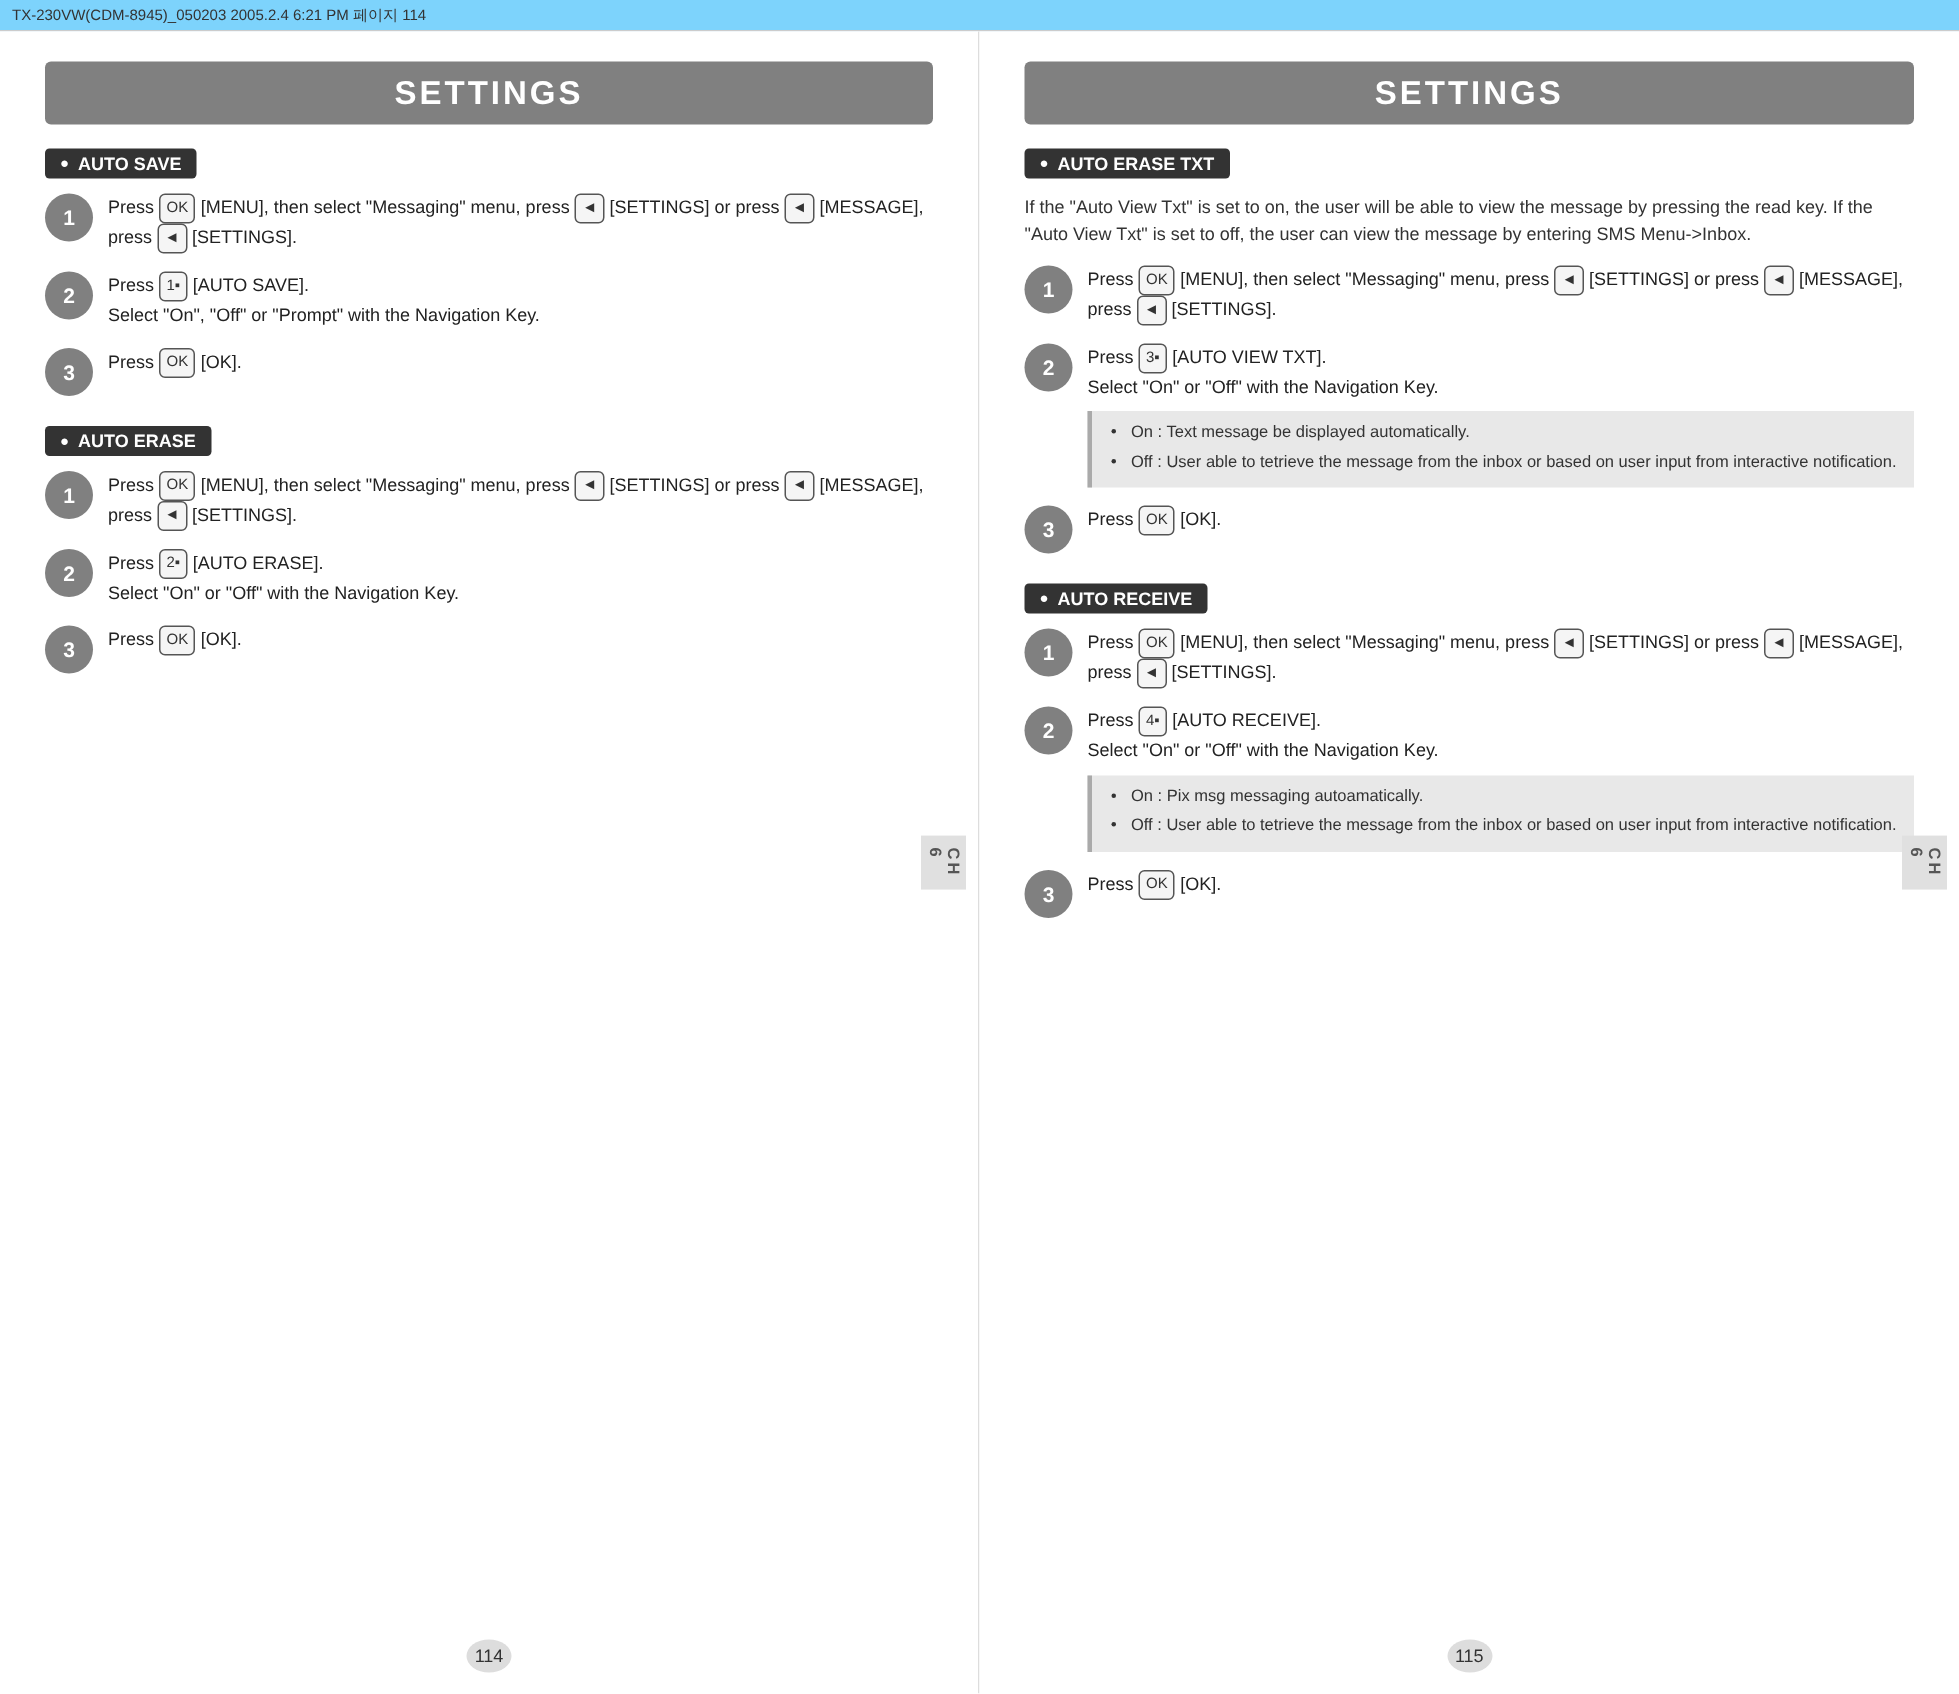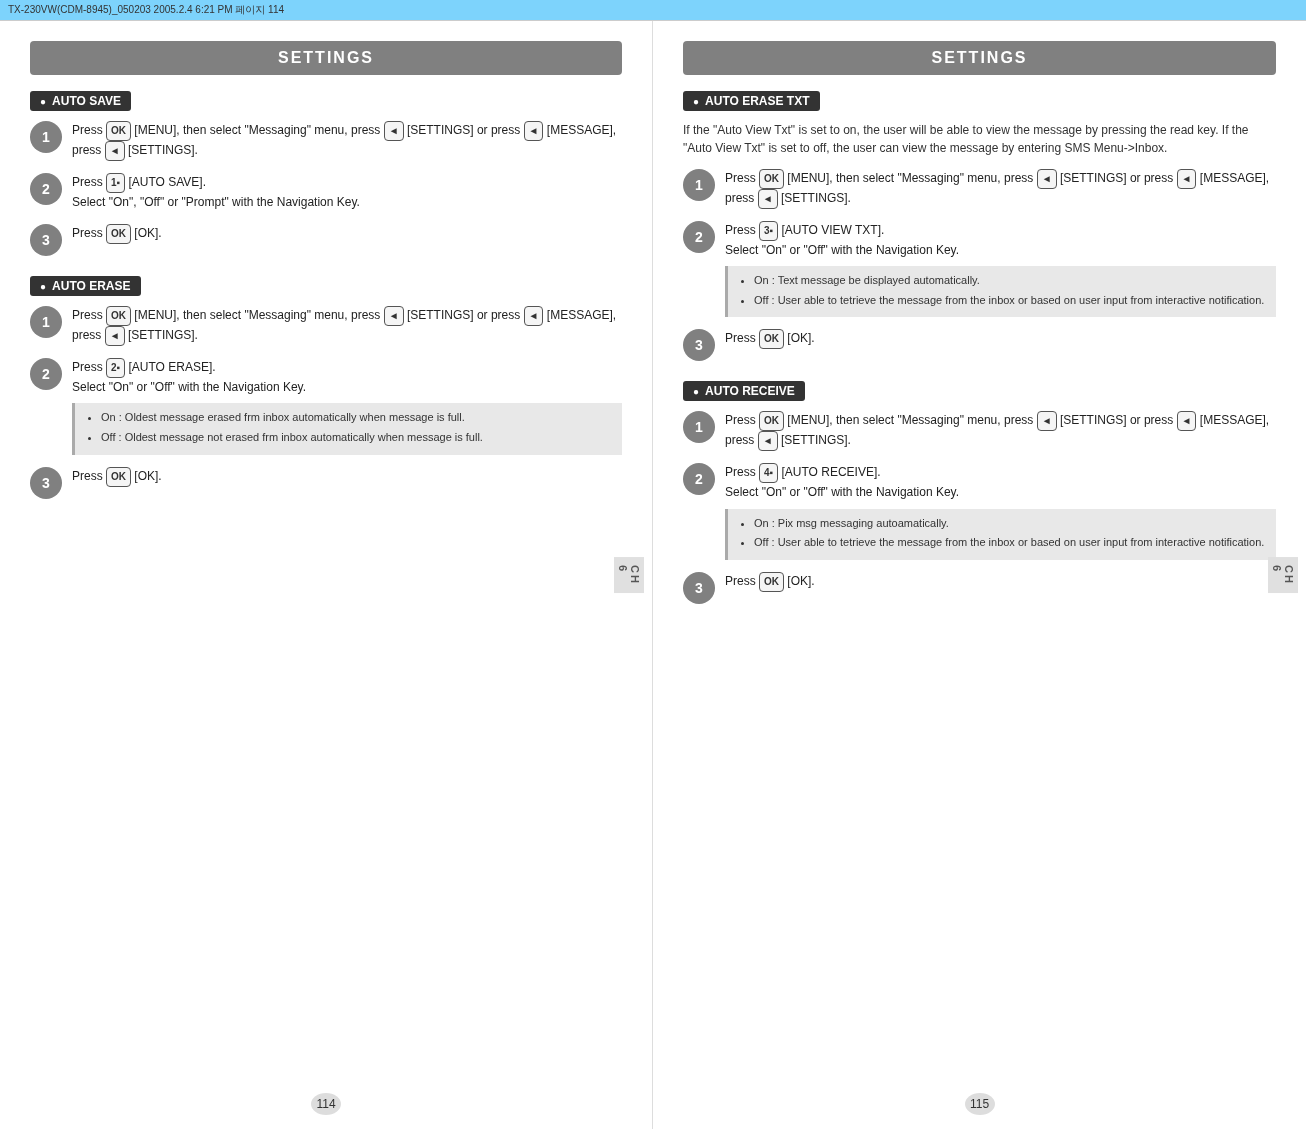--- a/index.html
+++ b/index.html
@@ -40,21 +40,21 @@
     .page-left {
       border-right: 1px solid #ddd;
     }
 
     
     .settings-header {
       background: #808080;
       color: #fff;
       text-align: center;
       padding: 8px 0;
-      font-size: 16px;
+      font-size: 22px;
       font-weight: bold;
       letter-spacing: 2px;
       margin-bottom: 16px;
       border-radius: 4px;
     }
 
     
     .section-title {
       display: inline-flex;
       align-items: center;
@@ -109,21 +109,21 @@
       line-height: 1.6;
     }
 
     
     .key-icon {
       display: inline-block;
       border: 1.5px solid #555;
       border-radius: 4px;
       padding: 1px 4px;
       font-size: 10px;
-      font-weight: bold;
+      font-weight: normal;
       color: #333;
       background: #f5f5f5;
       vertical-align: middle;
     }
 
     
     .info-box {
       background: #e8e8e8;
       border-left: 3px solid #aaa;
       padding: 6px 10px;
@@ -242,26 +242,20 @@
         <div class="step-content">
           <span>Press </span><span class="key-icon">OK</span><span> [MENU], then select "Messaging" menu, press </span><span class="key-icon">◄</span><span> [SETTINGS] or press </span><span class="key-icon">◄</span><span> [MESSAGE], press </span><span class="key-icon">◄</span><span> [SETTINGS].</span>
         </div>
       </div>
 
       
       <div class="step">
         <div class="step-circle">2</div>
         <div class="step-content">
           <span>Press </span><span class="key-icon">2▪</span><span> [AUTO ERASE].<br>Select "On" or "Off" with the Navigation Key.</span>
-          <div class="info-box">
-            <ul>
-              <li>On : Oldest message erased frm inbox automatically when message is full.</li>
-              <li>Off : Oldest message not erased frm inbox automatically when message is full.</li>
-            </ul>
-          </div>
         </div>
       </div>
 
       
       <div class="step">
         <div class="step-circle">3</div>
         <div class="step-content">
           <span>Press </span><span class="key-icon">OK</span><span> [OK].</span>
         </div>
       </div>

